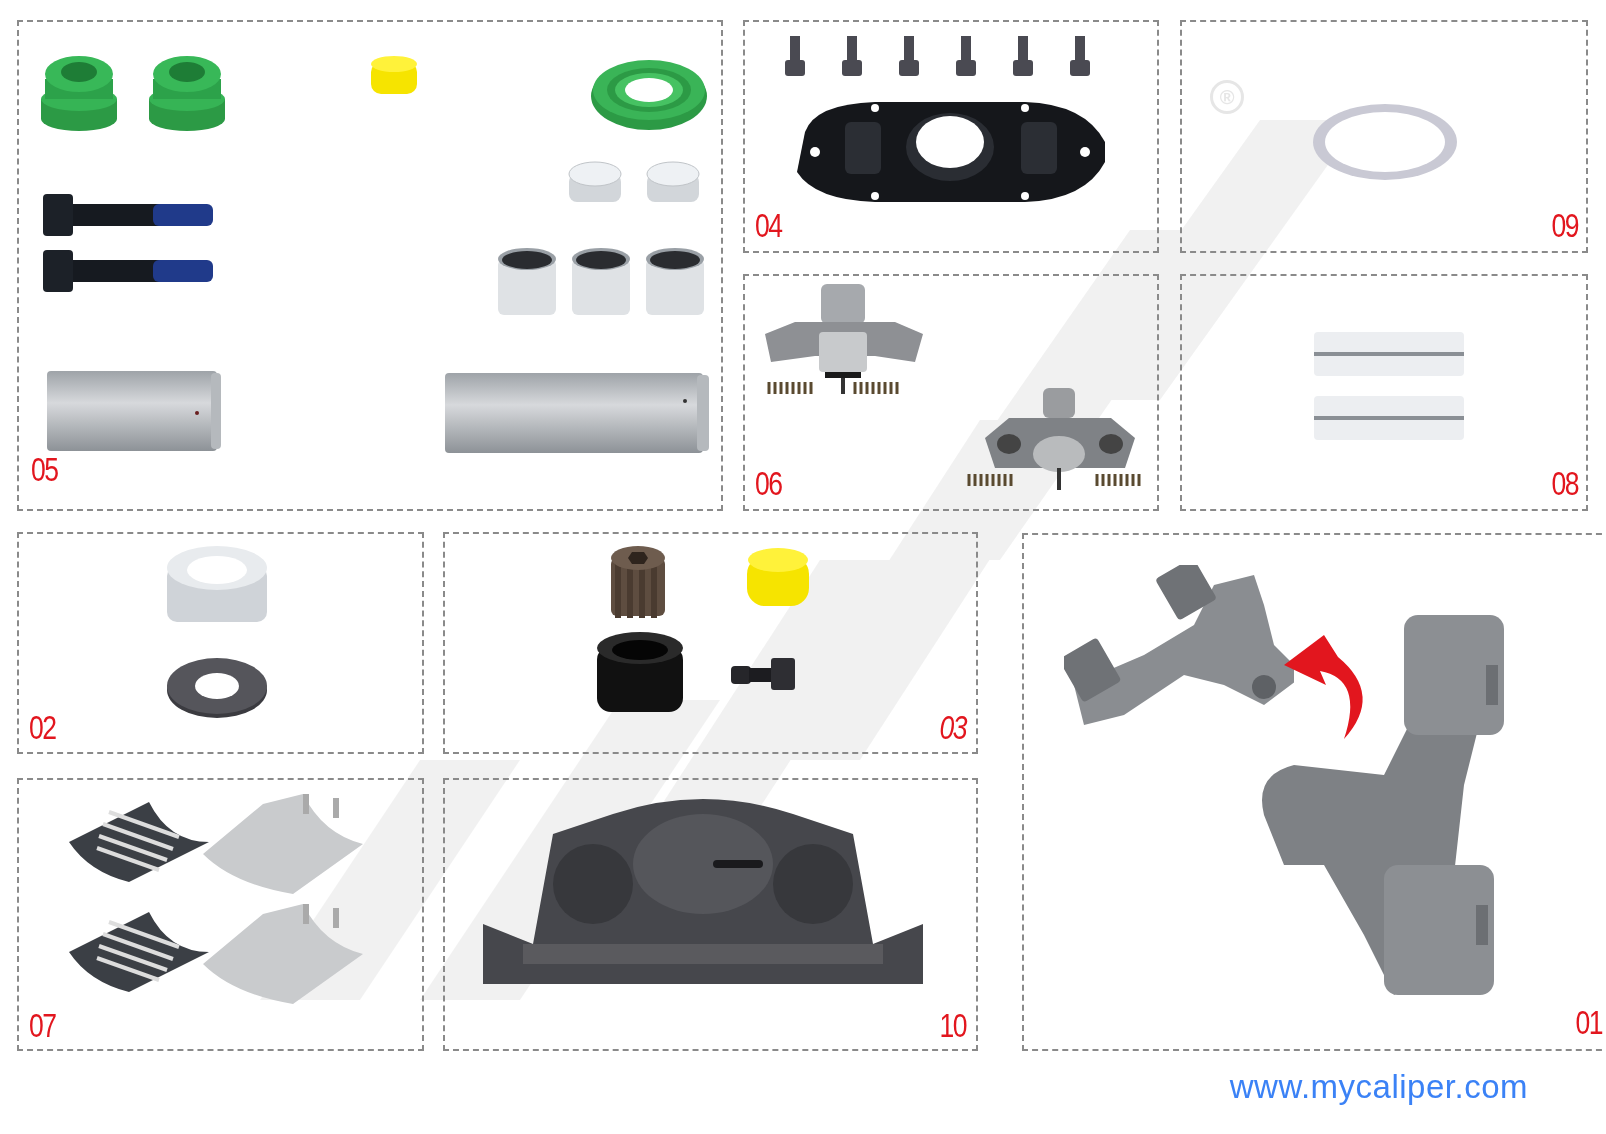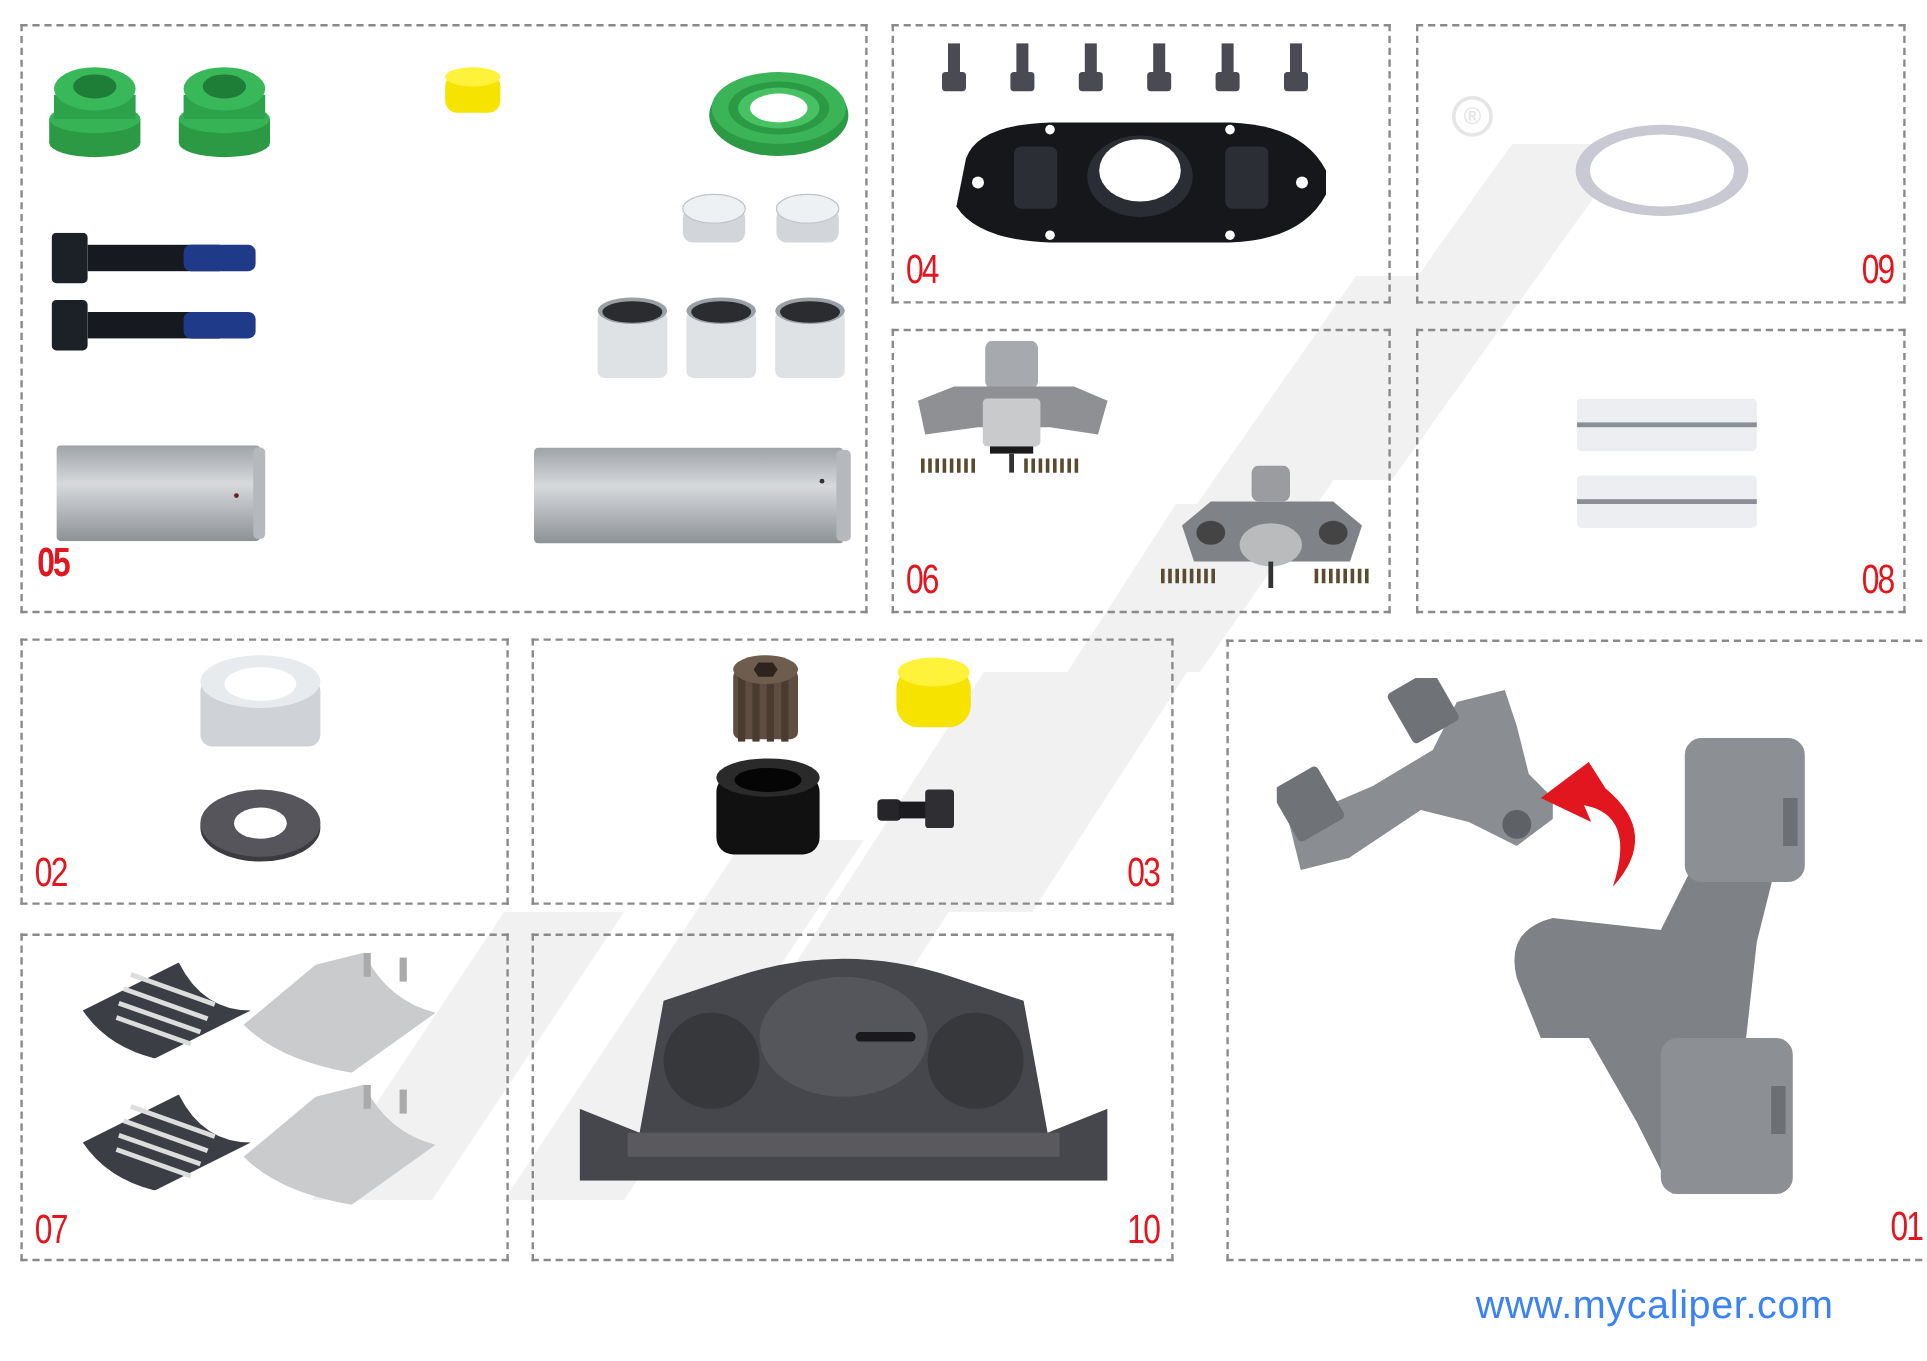--- a/index.html
+++ b/index.html
@@ -20,21 +20,21 @@
     <polygon points="260,1000 420,760 520,760 360,1000"></polygon>
     <polygon points="420,1000 620,700 720,700 520,1000"></polygon>
     <polygon points="600,900 820,560 920,560 700,900"></polygon>
     <polygon points="760,760 980,420 1080,420 860,760"></polygon>
     <polygon points="900,560 1130,230 1230,230 1000,560"></polygon>
     <polygon points="1060,400 1260,120 1360,120 1160,400"></polygon>
   </g>
 </svg>
 <div class="reg">®</div>
 
-<div class="panel" style="left:17px;top:20px;width:706px;height:491px;font-weight:bold;">
+<div class="panel" style="left:17px;top:20px;width:706px;height:491px;">
   <svg class="part" style="left:20px;top:22px" width="80" height="90" viewBox="0 0 80 90">
     <ellipse cx="40" cy="75" rx="38" ry="12" fill="#2c9a45"></ellipse>
     <rect x="2" y="55" width="76" height="20" fill="#2c9a45"></rect>
     <ellipse cx="40" cy="55" rx="38" ry="12" fill="#36b455"></ellipse>
     <rect x="6" y="35" width="68" height="20" fill="#2ca24a"></rect>
     <ellipse cx="40" cy="30" rx="34" ry="18" fill="#38b858"></ellipse>
     <ellipse cx="40" cy="28" rx="18" ry="10" fill="#1e7d36"></ellipse>
   </svg>
   <svg class="part" style="left:128px;top:22px" width="80" height="90" viewBox="0 0 80 90">
     <ellipse cx="40" cy="75" rx="38" ry="12" fill="#2c9a45"></ellipse>
@@ -235,21 +235,21 @@
     <ellipse cx="52" cy="28" rx="30" ry="14" fill="#fff"></ellipse>
   </svg>
   <svg class="part" style="left:146px;top:118px" width="104" height="70" viewBox="0 0 104 70">
     <ellipse cx="52" cy="38" rx="50" ry="28" fill="#3b3b40"></ellipse>
     <ellipse cx="52" cy="34" rx="50" ry="28" fill="#55555b"></ellipse>
     <ellipse cx="52" cy="34" rx="22" ry="13" fill="#fff"></ellipse>
   </svg>
   <div class="num" style="left:10px;top:176px;">02</div>
 </div>
 
-<div class="panel" style="left:443px;top:532px;width:535px;height:222px;">
+<div class="panel" style="left:443px;top:532px;width:535px;height:222px;font-style:italic;">
   <svg class="part" style="left:160px;top:10px" width="66" height="76" viewBox="0 0 66 76">
     <rect x="6" y="14" width="54" height="58" rx="6" fill="#5e4d40"></rect>
     <g fill="#4a3b30">
         <rect x="10" y="16" width="6" height="58"></rect>
         <rect x="22" y="16" width="6" height="58"></rect>
         <rect x="34" y="16" width="6" height="58"></rect>
         <rect x="46" y="16" width="6" height="58"></rect>
       </g>
     <ellipse cx="33" cy="14" rx="27" ry="12" fill="#6e5c4e"></ellipse>
     <polygon points="27,8 39,8 43,14 39,20 27,20 23,14" fill="#2e241d"></polygon>

